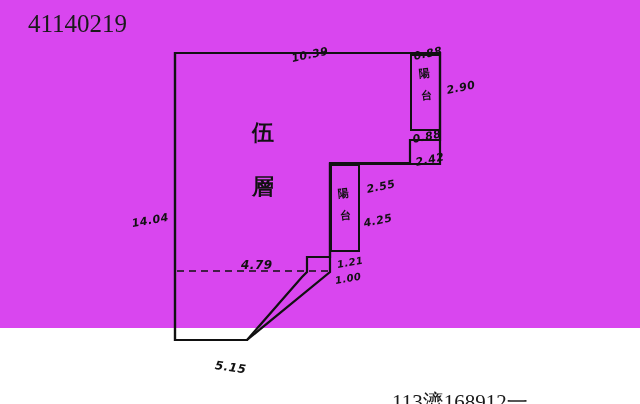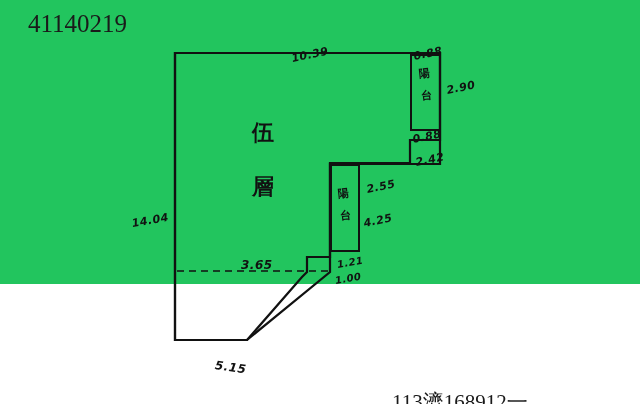--- a/index.html
+++ b/index.html
@@ -10,22 +10,22 @@
     width: 640px;
     height: 404px;
     background: #ffffff;
     font-family: "Liberation Sans", sans-serif;
     position: relative;
     overflow: hidden;
   }
   #page {
     position: relative;
     width: 640px;
-    height: 284px;
-    background: #22c55e;
+    height: 328px;
+    background: #d946ef;
   }
   .doc-id {
     position: absolute;
     left: 28px;
     top: 10px;
     font-size: 25px;
     font-family: "Liberation Serif", serif;
     color: #1a1a1a;
     letter-spacing: 0px;
     white-space: nowrap;
@@ -165,19 +165,19 @@
   <div class="hand hand-sm rot-neg" style="left:368px; top:183px;">2.55</div>
 
   <div class="hand hand-sm rot-neg" style="left:365px; top:217px;">4.25</div>
 
   <div class="hand hand-xs rot-neg2" style="left:338px; top:259px;">1.21</div>
 
   <div class="hand hand-xs rot-neg2" style="left:336px; top:275px;">1.00</div>
 
   <div class="hand hand-sm rot-neg2" style="left:133px; top:217px;">14.04</div>
 
-  <div class="hand hand-sm" style="left:241px; top:258px; font-size:12px;">3.65</div>
+  <div class="hand hand-sm" style="left:241px; top:258px; font-size:12px;">4.79</div>
 
   <div class="hand hand-sm rot-pos" style="left:214px; top:358px; font-size:12px;">5.15</div>
 
   <div class="doc-ref">113濟168912一</div>
 
 </div>
 
 </body></html>

